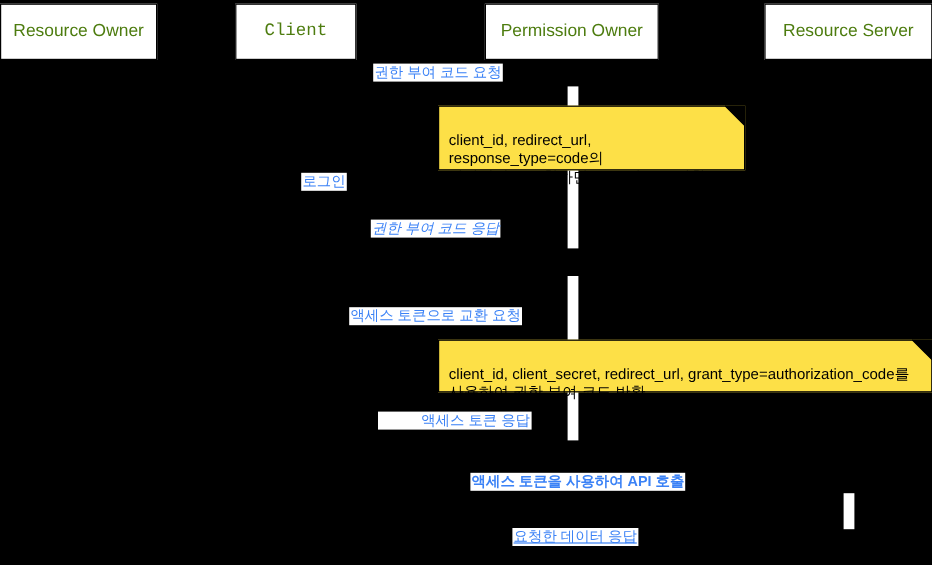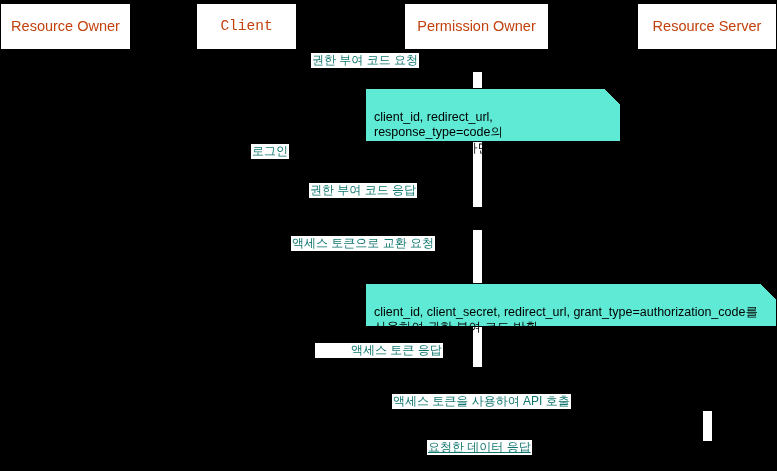--- a/index.html
+++ b/index.html
@@ -20,21 +20,21 @@
     left: 0;
     top: 0;
     width: 777px;
     height: 471px;
   }
 
   
   .participant {
     position: absolute;
     background: #ffffff;
-    color: #c2410c;
+    color: #4d7c0f;
     border: 1px solid #000000;
     box-sizing: border-box;
     display: flex;
     align-items: center;
     justify-content: center;
     font-size: 14.5px;
     line-height: 1;
     white-space: nowrap;
   }
 
@@ -42,32 +42,32 @@
   .activation {
     position: absolute;
     background: #ffffff;
     box-sizing: border-box;
   }
 
   
   .msg-label {
     position: absolute;
     background: #ffffff;
-    color: #0f766e;
+    color: #3b82f6;
     font-size: 12px;
     line-height: 15px;
     padding: 0px 1px;
     white-space: nowrap;
     box-sizing: border-box;
   }
 
   
   .note {
     position: absolute;
-    background: #5eead4;
+    background: #fde047;
     color: #000000;
     box-sizing: border-box;
     font-size: 12.5px;
     line-height: 15.5px;
     padding: 5px 7px 4px 8px;
     white-space: pre-line;
     border: 1px solid #000000;
   }
   .note .fold {
     position: absolute;
@@ -115,27 +115,27 @@
   <div class="activation" style="left:473px; top:72px; width:9px; height:135px;"></div>
 
   <div class="activation" style="left:473px; top:230px; width:9px; height:137px;"></div>
 
   <div class="activation" style="left:703px; top:411px; width:9px; height:30px;"></div>
 
   <div class="msg-label" style="left:311px; top:53px;">권한 부여 코드 요청</div>
 
   <div class="msg-label" style="left:251px; top:144px;font-family:Liberation Serif, serif;">로그인</div>
 
-  <div class="msg-label" style="left:309px; top:183px;">권한 부여 코드 응답</div>
+  <div class="msg-label" style="left:309px; top:183px;font-style:italic;">권한 부여 코드 응답</div>
 
-  <div class="msg-label" style="left:291px; top:236px;">액세스 토큰으로 교환 요청</div>
+  <div class="msg-label" style="left:291px; top:256px;">액세스 토큰으로 교환 요청</div>
 
   <div class="msg-label" style="left:315px; top:343px;padding-left:36px;">액세스 토큰 응답</div>
 
-  <div class="msg-label" style="left:392px; top:394px;">액세스 토큰을 사용하여 API 호출</div>
+  <div class="msg-label" style="left:392px; top:394px;font-weight:bold;">액세스 토큰을 사용하여 API 호출</div>
 
   <div class="msg-label" style="left:427px; top:440px;text-decoration:underline;">요청한 데이터 응답</div>
 
   <div class="note" style="left:365px; top:88px; width:256px; height:54px;">
     <span class="note-text">client_id, redirect_url,
 response_type=code의
 파라미터로 요청하면 코드 값으로 반환</span>
     <span class="fold"></span>
     <svg class="fold-line" viewBox="0 0 17 17">
       <path d="M0 0 L17 17 L17 0 Z" fill="#000000"></path>

